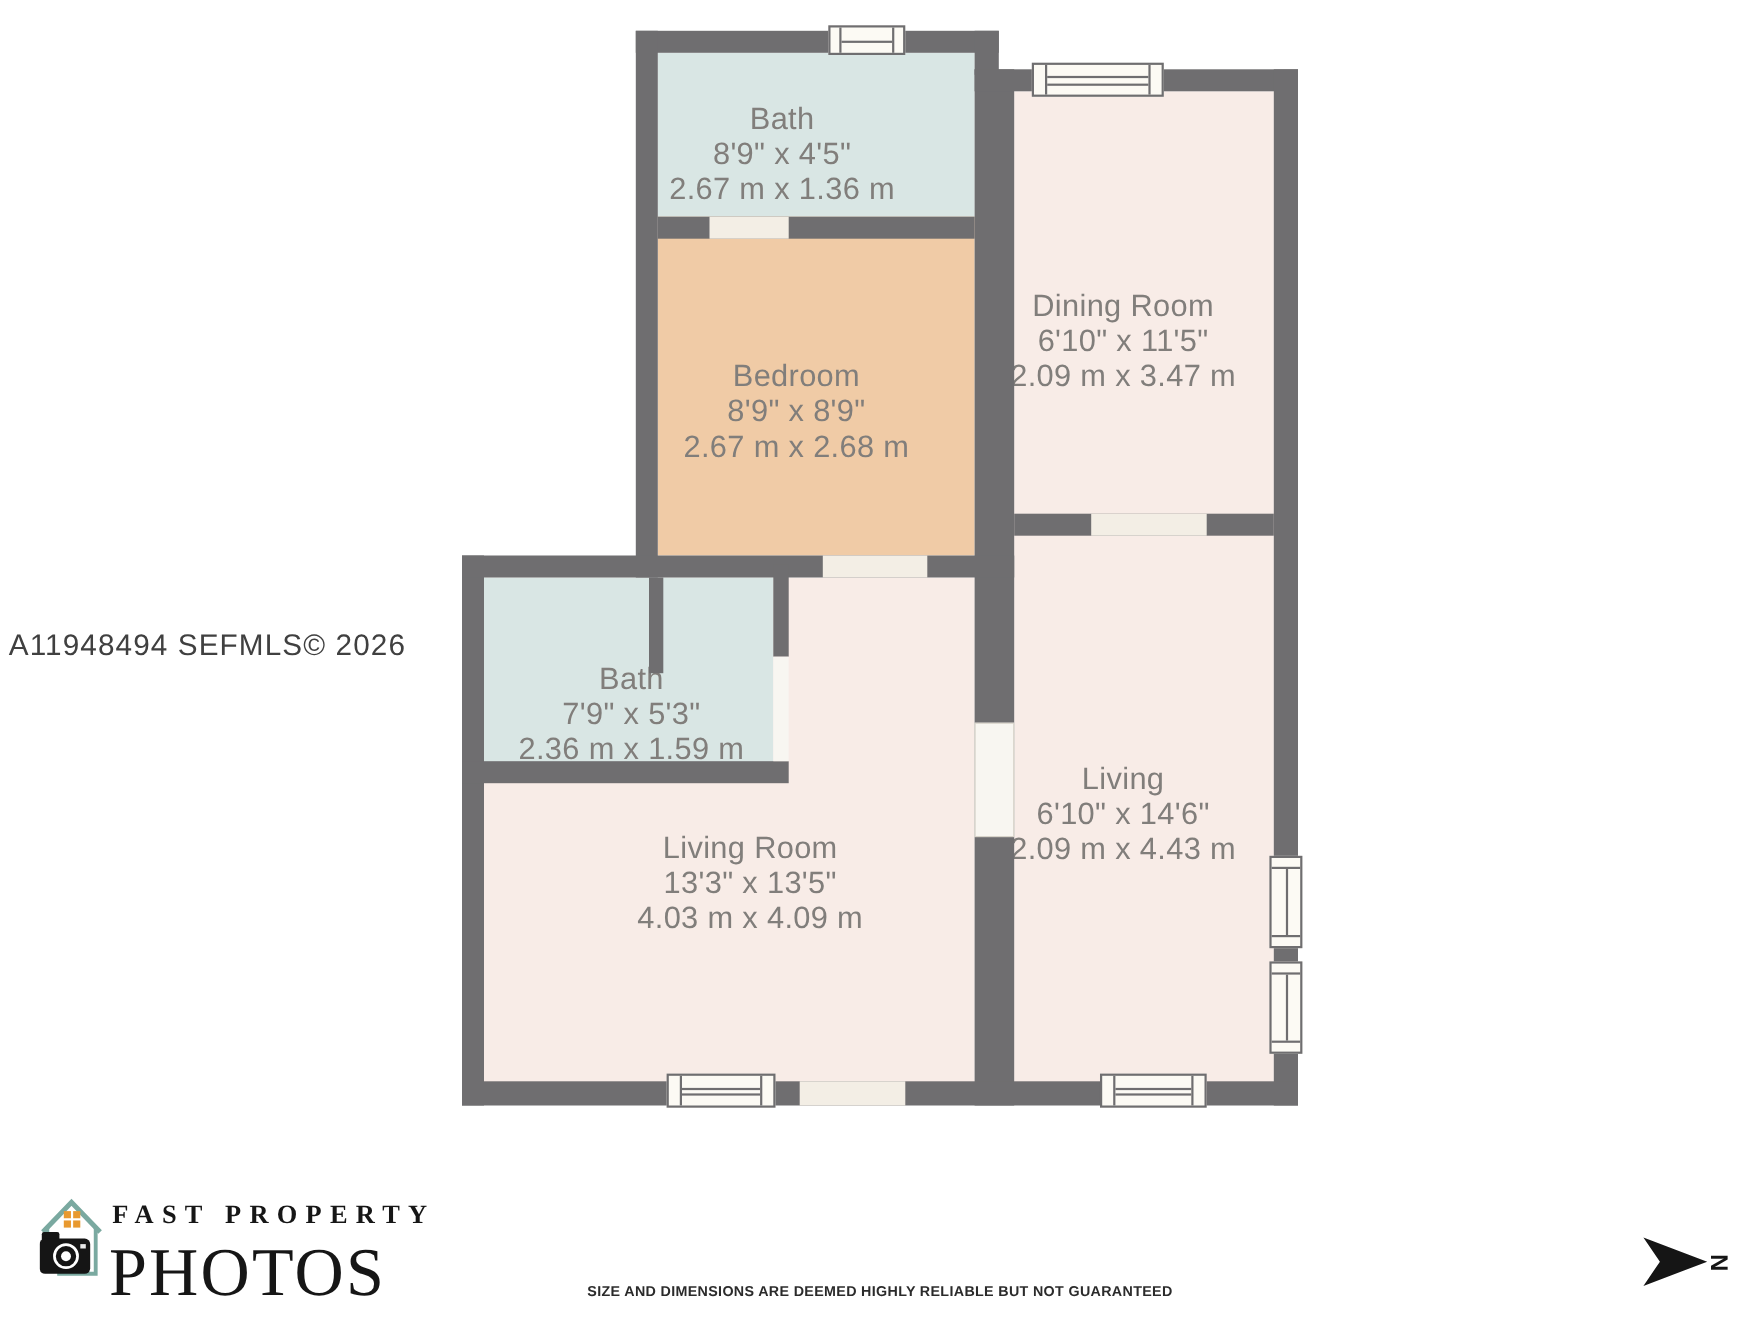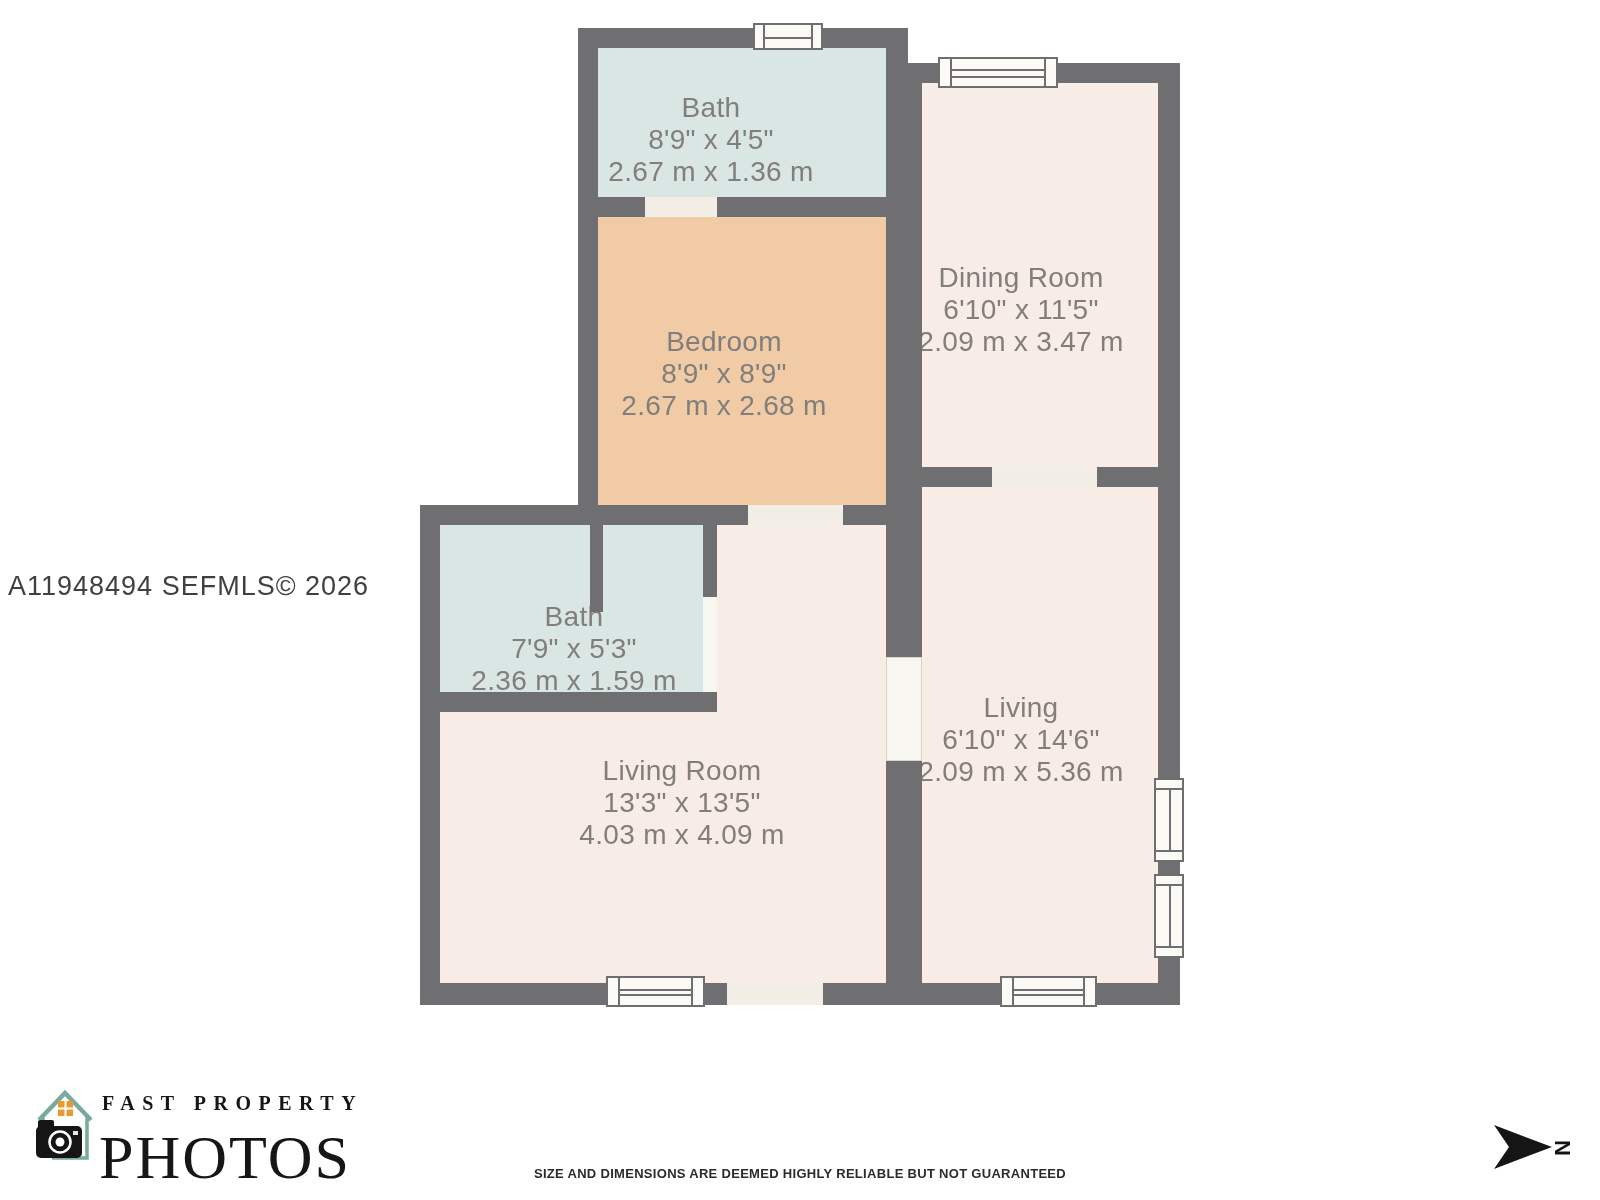--- a/index.html
+++ b/index.html
@@ -24,21 +24,21 @@
     color:#404040;font-size:27px;letter-spacing:1px;
   }
   .disclaimer{
     position:absolute;left:400px;top:1166px;width:800px;z-index:6;
     text-align:center;color:#2b2b2b;font-size:13px;font-weight:bold;letter-spacing:0.3px;
   }
   .logo{position:absolute;left:0;top:0;z-index:6;}
   .logo-line1{
     position:absolute;left:102px;top:1092px;
     font-family:"Liberation Serif",serif;font-weight:bold;
-    font-size:20px;letter-spacing:7.5px;color:#161616;white-space:nowrap;
+    font-size:24px;letter-spacing:7.5px;color:#161616;white-space:nowrap;
   }
   .logo-line2{
     position:absolute;left:99px;top:1110px;
     font-family:"Liberation Serif",serif;font-weight:normal;
     font-size:62px;line-height:1;letter-spacing:2px;color:#161616;white-space:nowrap;margin-top:16px;
   }
 </style>
 </head>
 <body>
 
@@ -71,21 +71,21 @@
     <div>2.36 m x 1.59 m</div>
   </div>
   <div class="room-label" style="left:532px;top:755px;">
     <div>Living Room</div>
     <div>13'3" x 13'5"</div>
     <div>4.03 m x 4.09 m</div>
   </div>
   <div class="room-label" style="left:871px;top:692px;">
     <div>Living</div>
     <div>6'10" x 14'6"</div>
-    <div>2.09 m x 5.36 m</div>
+    <div>2.09 m x 4.43 m</div>
   </div>
 
   <div class="wall" style="left:578px;top:28px;width:330px;height:20px;"></div>
   <div class="wall" style="left:578px;top:28px;width:20px;height:497px;"></div>
   <div class="wall" style="left:886px;top:28px;width:22px;height:40px;"></div>
   <div class="wall" style="left:886px;top:63px;width:36px;height:942px;"></div>
   <div class="wall" style="left:886px;top:63px;width:294px;height:20px;"></div>
   <div class="wall" style="left:1158px;top:63px;width:22px;height:942px;"></div>
   <div class="wall" style="left:420px;top:983px;width:760px;height:22px;"></div>
   <div class="wall" style="left:420px;top:505px;width:20px;height:500px;"></div>

